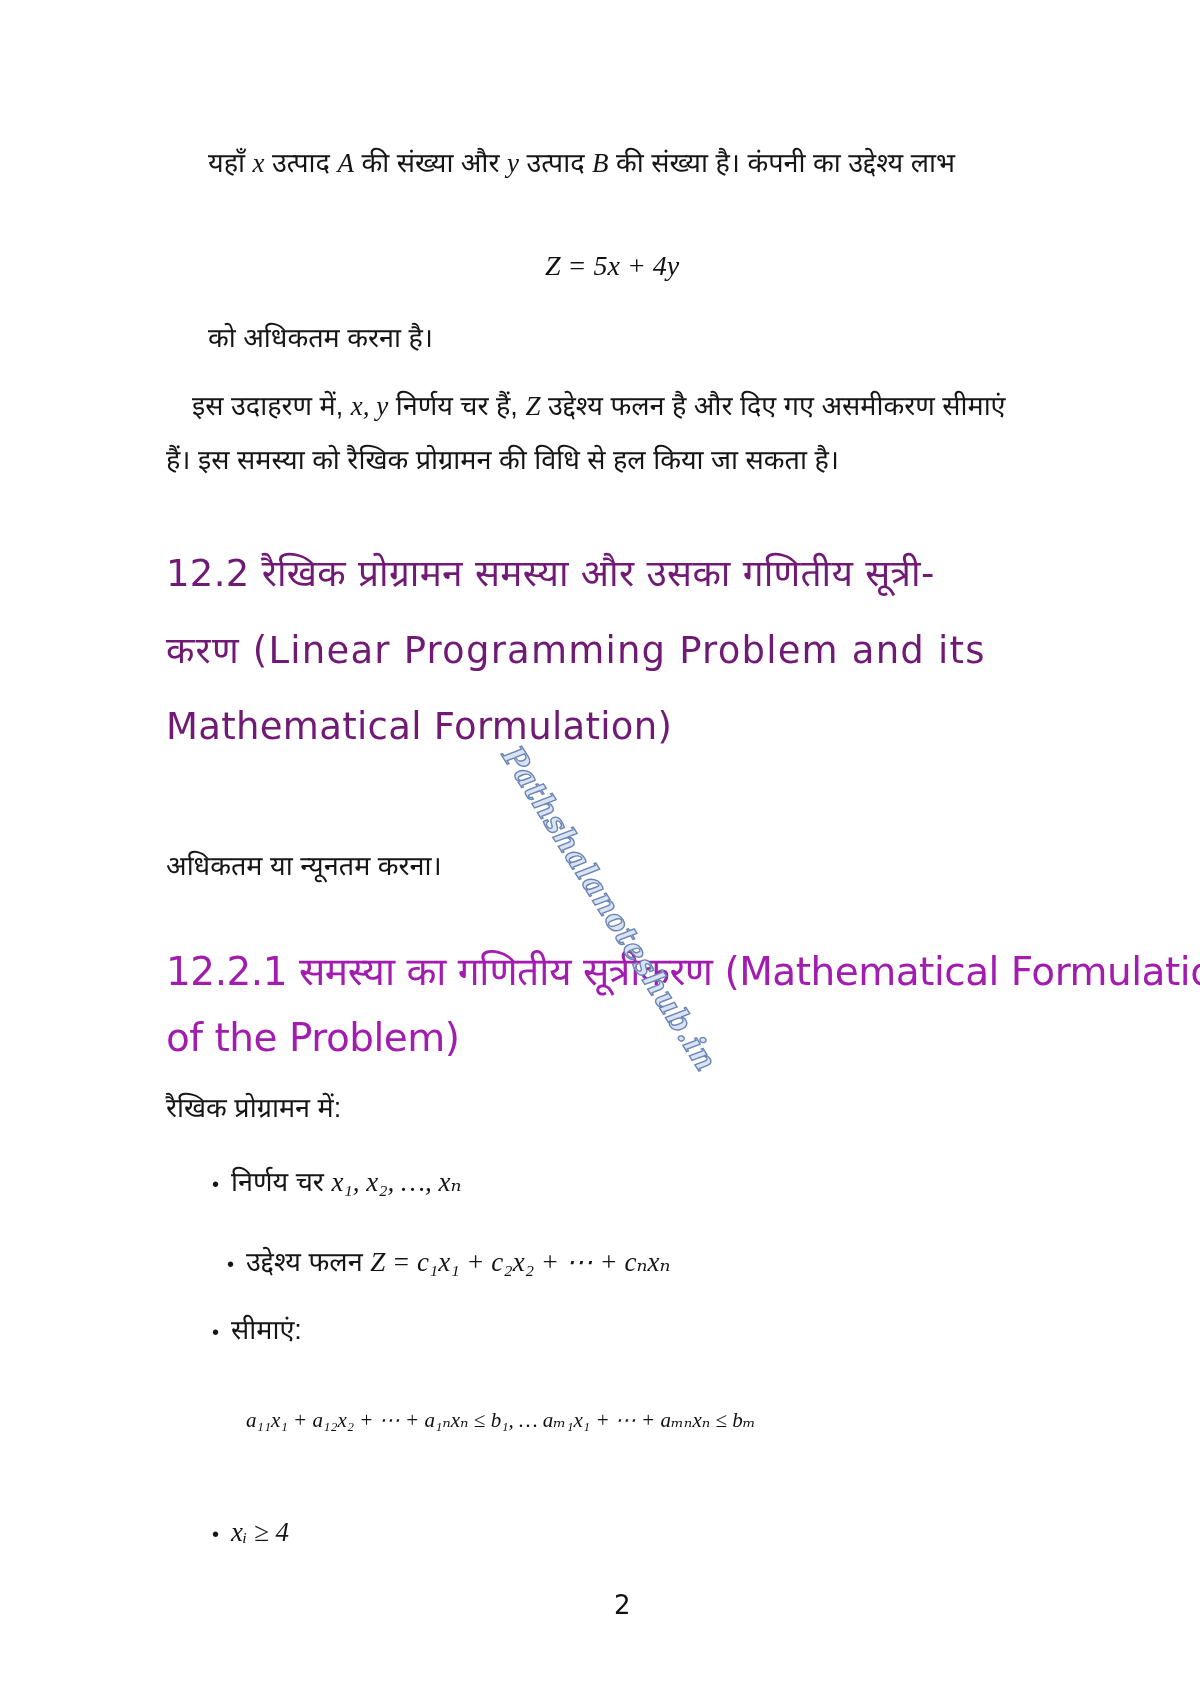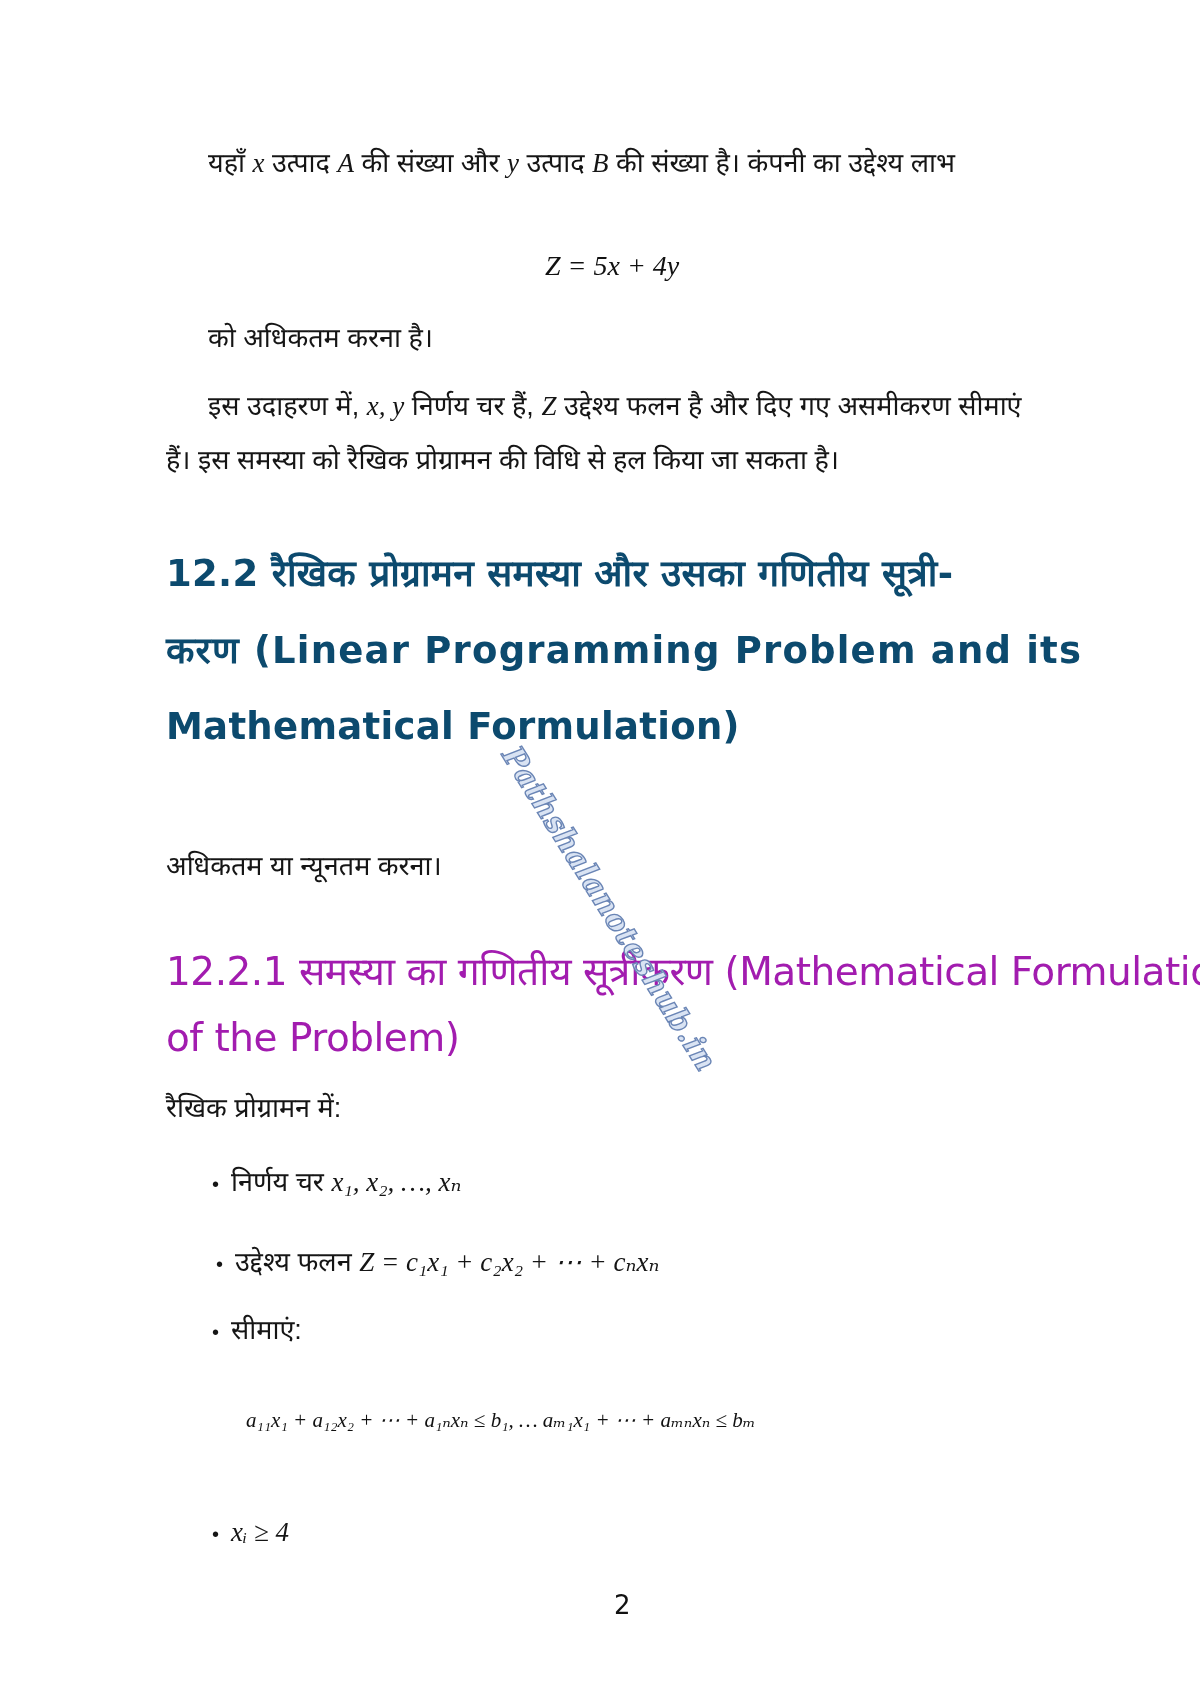--- a/index.html
+++ b/index.html
@@ -1,21 +1,21 @@
 <!DOCTYPE html>
 <html><head>
 <meta charset="utf-8">
 <style>
   html, body { margin:0; padding:0; background:#ffffff; }
   body { width:1200px; height:1697px; position:relative; overflow:hidden; color:#111; }
   .page { position:absolute; left:0; top:0; width:1200px; height:1273px;margin-left:20px; }
   .abs { position:absolute; white-space:nowrap; }
   .body-text { font-family:"Liberation Sans Narrow","Liberation Sans", sans-serif; font-size:27px; line-height:1.2; color:#151515; }
   .math { font-family:"Liberation Serif","DejaVu Serif", serif; font-style:italic; }
-  .h2 { font-family:"DejaVu Sans", sans-serif; font-weight:bold; font-size:37px; line-height:1; color:#0c4a6e; letter-spacing:0.3px; }
+  .h2 { font-family:"DejaVu Sans", sans-serif; font-weight:normal; font-size:37px; line-height:1; color:#701a75; letter-spacing:0.3px; }
   .h3 { font-family:"DejaVu Sans", sans-serif; font-weight:normal; font-size:39px; line-height:1; color:#a21caf; letter-spacing:-0.5px; }
   .watermark {
     position:absolute; left:440px; top:830px;
     font-family:"DejaVu Serif", serif; font-style:italic; font-weight:bold;
     font-size:30px; color:#d9e3f3;
     -webkit-text-stroke:1.4px #6a85b5;
     transform-origin:0 0; transform:rotate(58deg);
     white-space:nowrap; letter-spacing:0.5px;
   }
   .pagenum { font-family:"DejaVu Sans", sans-serif; font-size:26px; color:#111; }
@@ -26,40 +26,40 @@
 <div class="page">
 
   <div class="abs body-text" style="left:188px; top:147px;">
     <span>यहाँ </span><span class="math">x</span><span> उत्पाद </span><span class="math">A</span><span> की संख्या और </span><span class="math">y</span><span> उत्पाद </span><span class="math">B</span><span> की संख्या है। कंपनी का उद्देश्य लाभ</span>
   </div>
 
   <div class="abs math" style="left:525px; top:250px; font-size:28px;font-family:Liberation Serif, serif;">Z = 5x + 4y</div>
 
   <div class="abs body-text" style="left:188px; top:322px;">को अधिकतम करना है।</div>
 
-  <div class="abs body-text" style="left:188px; top:390px;">
+  <div class="abs body-text" style="left:172px; top:390px;">
     <span>इस उदाहरण में, </span><span class="math">x, y</span><span> निर्णय चर हैं, </span><span class="math">Z</span><span> उद्देश्य फलन है और दिए गए असमीकरण सीमाएं</span>
   </div>
   <div class="abs body-text" style="left:146px; top:444px;">हैं। इस समस्या को रैखिक प्रोग्रामन की विधि से हल किया जा सकता है।</div>
 
   <div class="abs h2" style="left:146px; top:555px;">12.2 रैखिक प्रोग्रामन समस्या और उसका गणितीय सूत्री-</div>
   <div class="abs h2" style="left:146px; top:708px;">Mathematical Formulation)</div>
   <div class="abs h2" style="left:146px; top:632px; letter-spacing:1.2px;">करण (Linear Programming Problem and its</div>
 
   <div class="abs body-text" style="left:146px; top:850px;">अधिकतम या न्यूनतम करना।</div>
 
   <div class="abs h3" style="left:146px; top:952px;">12.2.1 समस्या का गणितीय सूत्रीकरण (Mathematical Formulation</div>
   <div class="abs h3" style="left:146px; top:1018px;">of the Problem)</div>
 
   <div class="abs body-text" style="left:146px; top:1092px;text-align:right;">रैखिक प्रोग्रामन में:</div>
 
   <div class="abs body-text" style="left:192px; top:1166px;">
     <span style="font-size:20px; margin-right:12px;">•</span><span>निर्णय चर </span><span class="math">x₁, x₂, …, xₙ</span>
   </div>
-  <div class="abs body-text" style="left:196px; top:1246px;">
+  <div class="abs body-text" style="left:207px; top:1246px;">
     <span style="font-size:20px; margin-right:12px;">•</span><span>उद्देश्य फलन </span><span class="math">Z = c₁x₁ + c₂x₂ + ⋯ + cₙxₙ</span>
   </div>
   <div class="abs body-text" style="left:192px; top:1314px;">
     <span style="font-size:20px; margin-right:12px;">•</span><span>सीमाएं:</span>
   </div>
 
   <div class="abs math" style="left:226px; top:1408px; font-size:21px;">a₁₁x₁ + a₁₂x₂ + ⋯ + a₁ₙxₙ ≤ b₁,   …   aₘ₁x₁ + ⋯ + aₘₙxₙ ≤ bₘ</div>
 
   <div class="abs body-text" style="left:192px; top:1516px;">
     <span style="font-size:20px; margin-right:12px;">•</span><span class="math">xᵢ ≥ 4</span>

